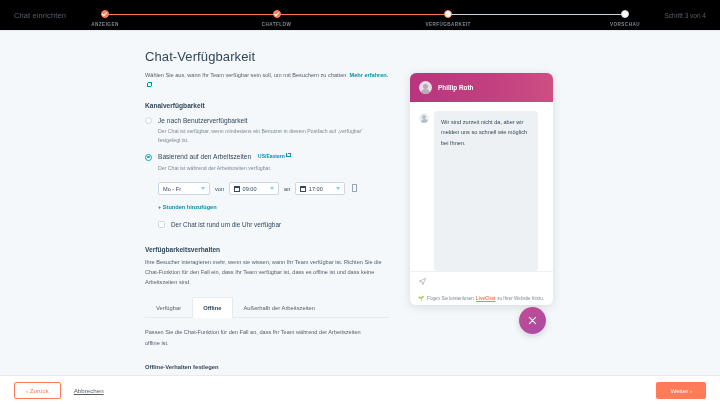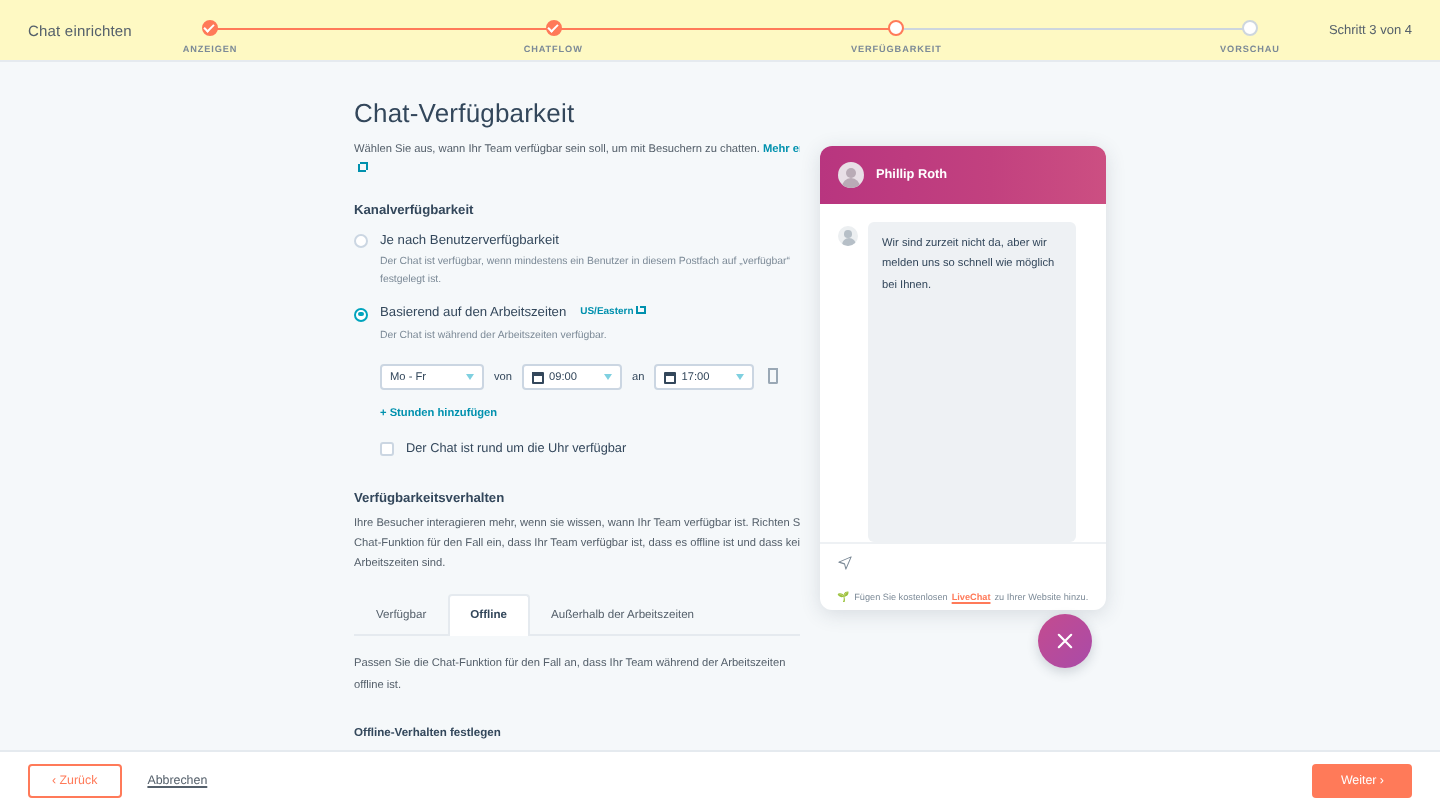--- a/index.html
+++ b/index.html
@@ -6,21 +6,21 @@
   html, body {
     width: 720px; height: 405px;
     font-family: "Liberation Sans", sans-serif;
     background: #f5f8fa;
     overflow: hidden;
   }
   .app { position: relative; width: 720px; height: 405px; display: flex; flex-direction: column; }
 
   
   .topbar {
-    height: 31px; min-height: 31px; background: #fef9c3;
+    height: 31px; min-height: 31px; background: #000000;
     border-bottom: 1px solid #e5eaef;
     display: flex; align-items: center; padding: 0 14px; position: relative;
   }
   .topbar-title { font-size: 7.5px; color: #55606b; letter-spacing: .1px; white-space: nowrap; }
   .stepper { position: absolute; left: 105px; right: 95px; top: 0; height: 31px; }
   .step-line { position: absolute; top: 13.5px; height: 1.5px; }
   .step-line.done { background: #ff7a59; }
   .step-line.todo { background: #cdd6de; }
   .step {
     position: absolute; top: 0; transform: translateX(-50%);
@@ -40,21 +40,21 @@
   .step-label {
     font-size: 4.6px; letter-spacing: .45px; color: #7c8a97;
     margin-top: 4px; text-transform: uppercase; white-space: nowrap; font-weight: bold;
   }
   .topbar-right { position: absolute; right: 14px; font-size: 6.5px; color: #55606b; }
 
   
   .body { flex: 1; display: flex; position: relative; overflow: hidden; }
 
   .left-pane { width: 400px; padding: 18px 0 0 145px; overflow: hidden; }
-  .content { width: 245px; margin-left: 32px; }
+  .content { width: 245px; }
 
   h1.page-title {
     font-size: 13px; color: #33475b; font-weight: normal;
     letter-spacing: .1px; margin-bottom: 7px;
   }
   .intro { font-size: 5.6px; line-height: 1.75; color: #55606b; margin-bottom: 11px; }
   .lnk { color: #0091ae; font-weight: bold; text-decoration: none; }
   .ext-ico { display: inline-block; width: 4px; height: 4px; margin-left: 1.5px; position: relative; vertical-align: baseline; }
   .ext-ico::before {
     content: ""; position: absolute; left: 0; top: 0; width: 3.2px; height: 3.2px;

